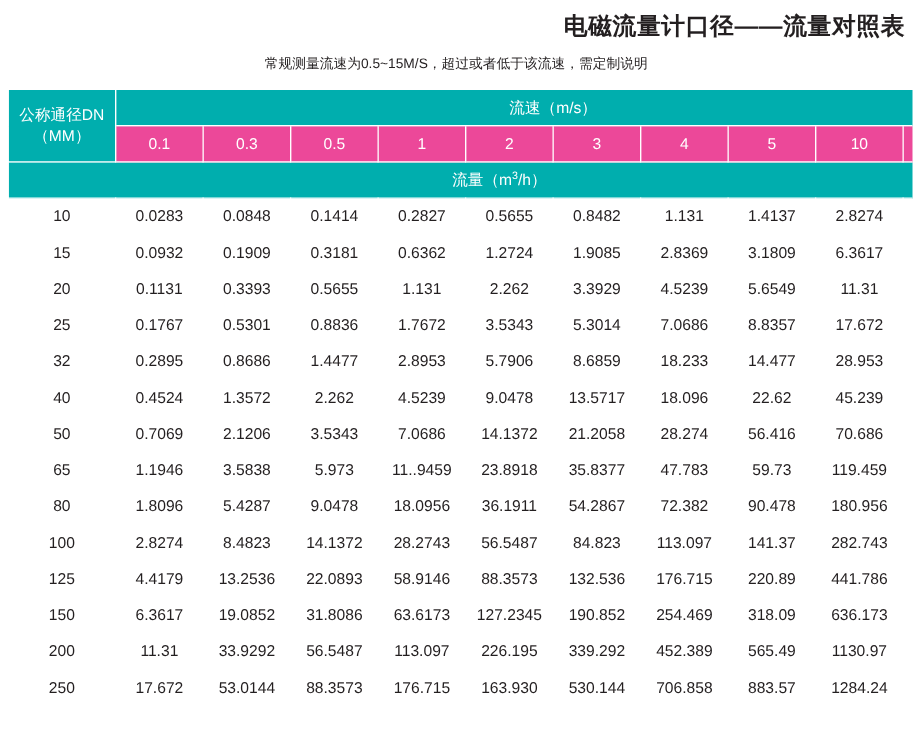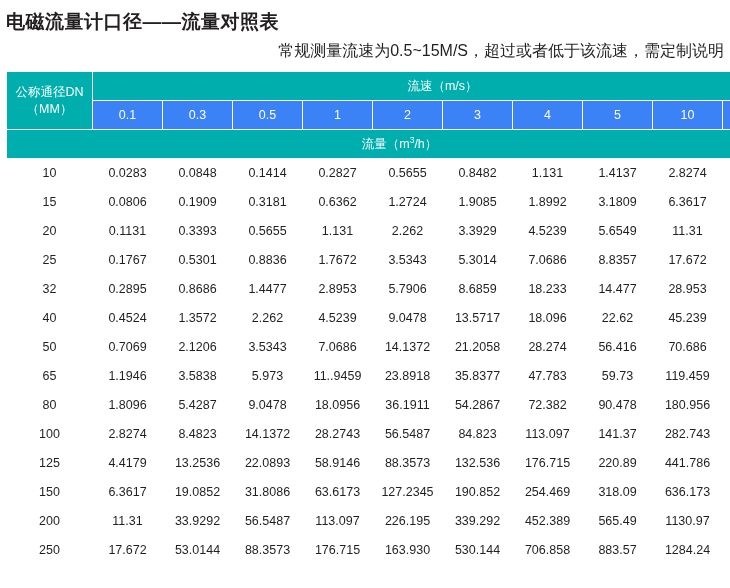--- a/index.html
+++ b/index.html
@@ -14,31 +14,31 @@
     color: #231f20;
     overflow: hidden;
   }
   .page {
     width: 730px;
     height: 588px;
     box-sizing: border-box;
     padding: 0 6px;
   }
   .title {
-    text-align: left;
+    text-align: right;
     font-size: 19px;
     font-weight: bold;
     color: #231f20;
     letter-spacing: 0.5px;
     padding-top: 9px;
     line-height: 26px;
   }
   .subtitle {
-    text-align: right;
-    font-size: 16px;
+    text-align: center;
+    font-size: 11px;
     color: #231f20;
     padding-top: 6px;
     padding-bottom: 10px;
     line-height: 20px;
   }
   table.flow {
     border-collapse: collapse;
     width: 718px;
     margin: 0 auto;
     table-layout: fixed;
@@ -59,21 +59,21 @@
     line-height: 17px;
     padding: 2px 0;
     margin-top: 42px;
   }
   .hdr-speed {
     background: #00aeae;
     color: #ffffff;
     font-size: 13.5px;
   }
   .hdr-val {
-    background: #3b82f6;
+    background: #ec4899;
     color: #ffffff;
     font-size: 13px;
     margin-left: 48px;
   }
   .hdr-flow {
     background: #00aeae;
     color: #ffffff;
     font-size: 13.5px;
   }
   
@@ -148,27 +148,27 @@
           <td class="cell">0.2827</td>
           <td class="cell">0.5655</td>
           <td class="cell">0.8482</td>
           <td class="cell">1.131</td>
           <td class="cell">1.4137</td>
           <td class="cell">2.8274</td>
           <td class="cell">4.241</td>
         </tr>
         <tr>
           <td class="cell dn">15</td>
-          <td class="cell">0.0806</td>
+          <td class="cell">0.0932</td>
           <td class="cell">0.1909</td>
           <td class="cell">0.3181</td>
           <td class="cell">0.6362</td>
           <td class="cell">1.2724</td>
           <td class="cell">1.9085</td>
-          <td class="cell">1.8992</td>
+          <td class="cell">2.8369</td>
           <td class="cell">3.1809</td>
           <td class="cell">6.3617</td>
           <td class="cell">9.543</td>
         </tr>
         <tr>
           <td class="cell dn">20</td>
           <td class="cell">0.1131</td>
           <td class="cell">0.3393</td>
           <td class="cell">0.5655</td>
           <td class="cell">1.131</td>

